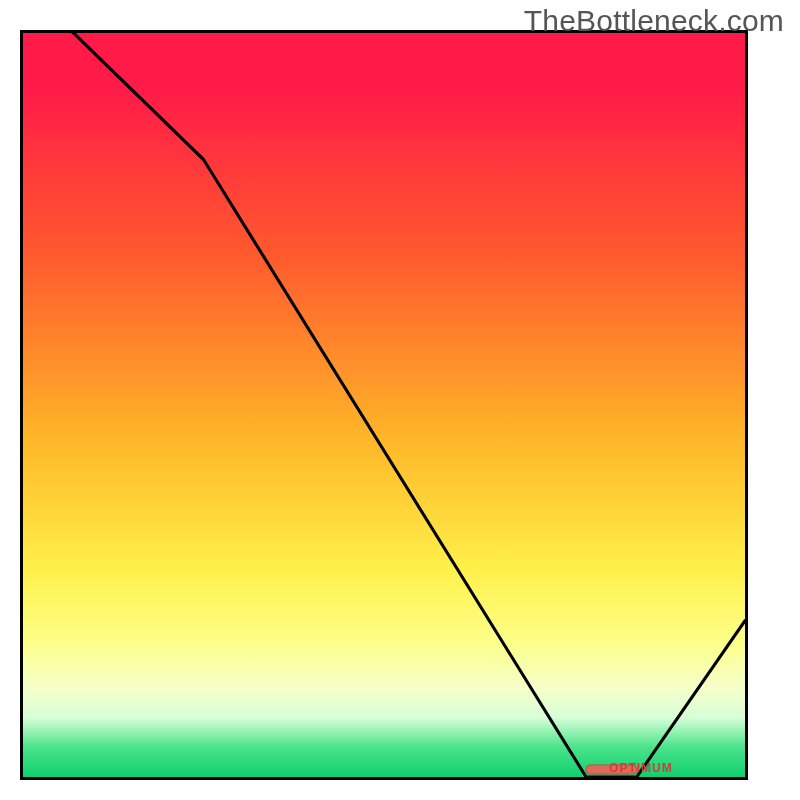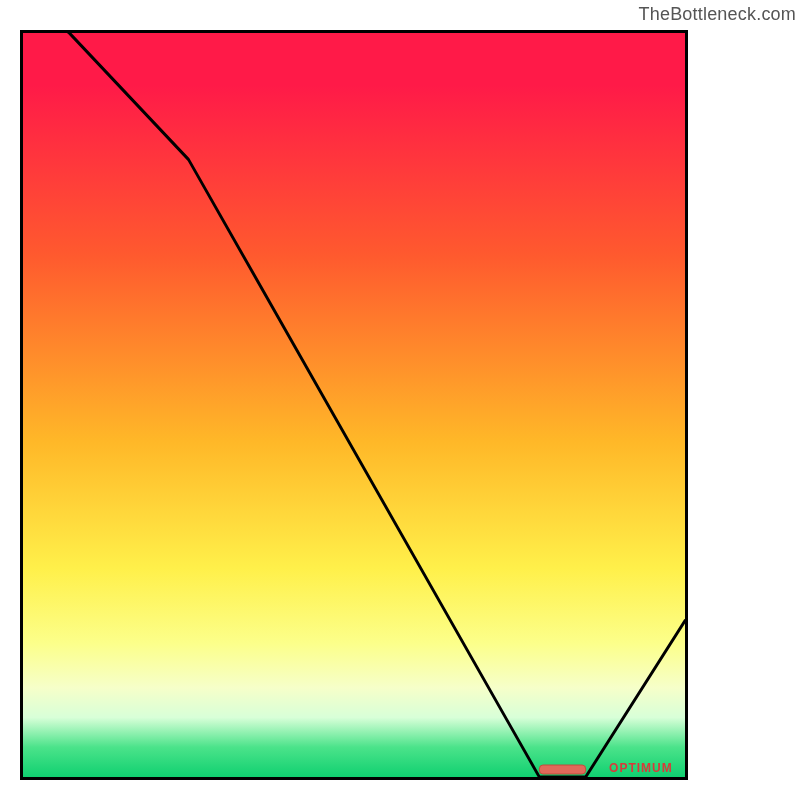--- a/index.html
+++ b/index.html
@@ -12,32 +12,32 @@
     overflow: hidden;
   }
   .wrap {
     position: relative;
     width: 800px;
     height: 800px;
   }
   .watermark {
     position: absolute;
     top: 4px;
-    right: 4px;
+    right: 16px;
     color: #555;
-    font-size: 18px;
+    font-size: 30px;
     font-weight: 500;
     z-index: 10;
     letter-spacing: 0.2px;
   }
   .plot {
     position: absolute;
     left: 20px;
     top: 30px;
-    width: 668px;
+    width: 728px;
     height: 750px;
     border: 3px solid #000;
     box-sizing: border-box;
     overflow: hidden;
     padding-left: 24px;
   }
   .gradient {
     position: absolute;
     inset: 0;
     background: linear-gradient(

